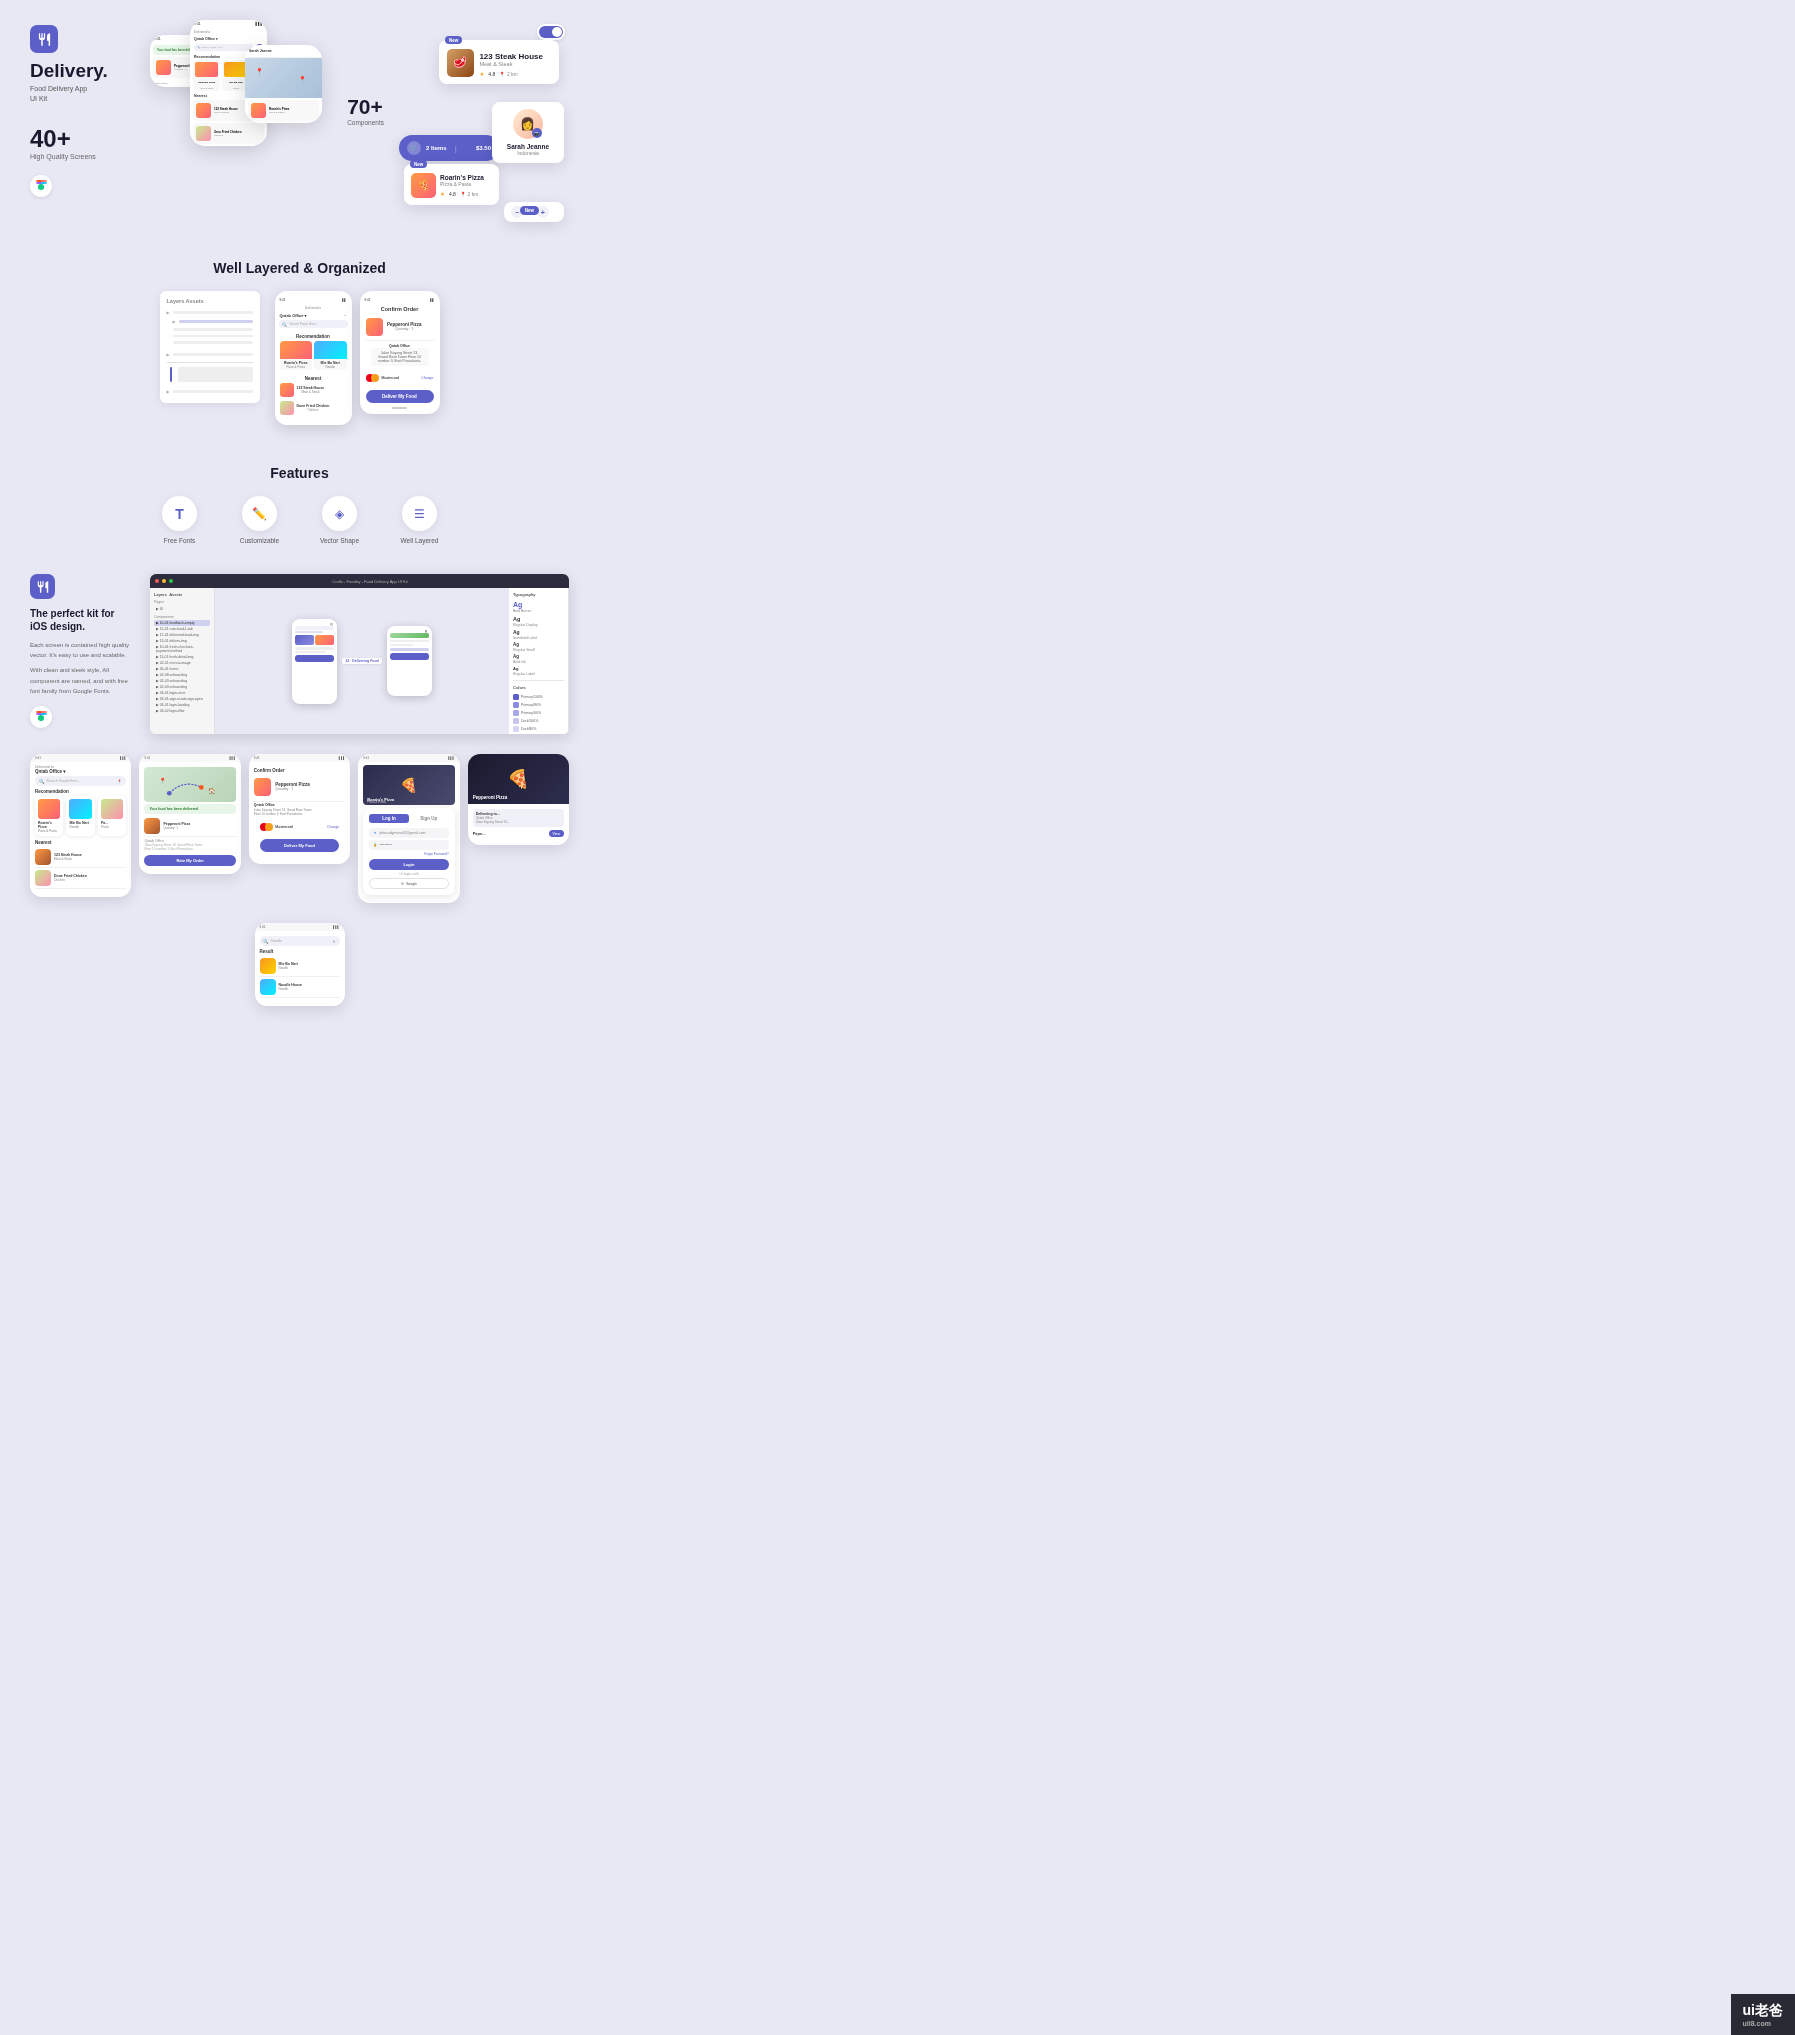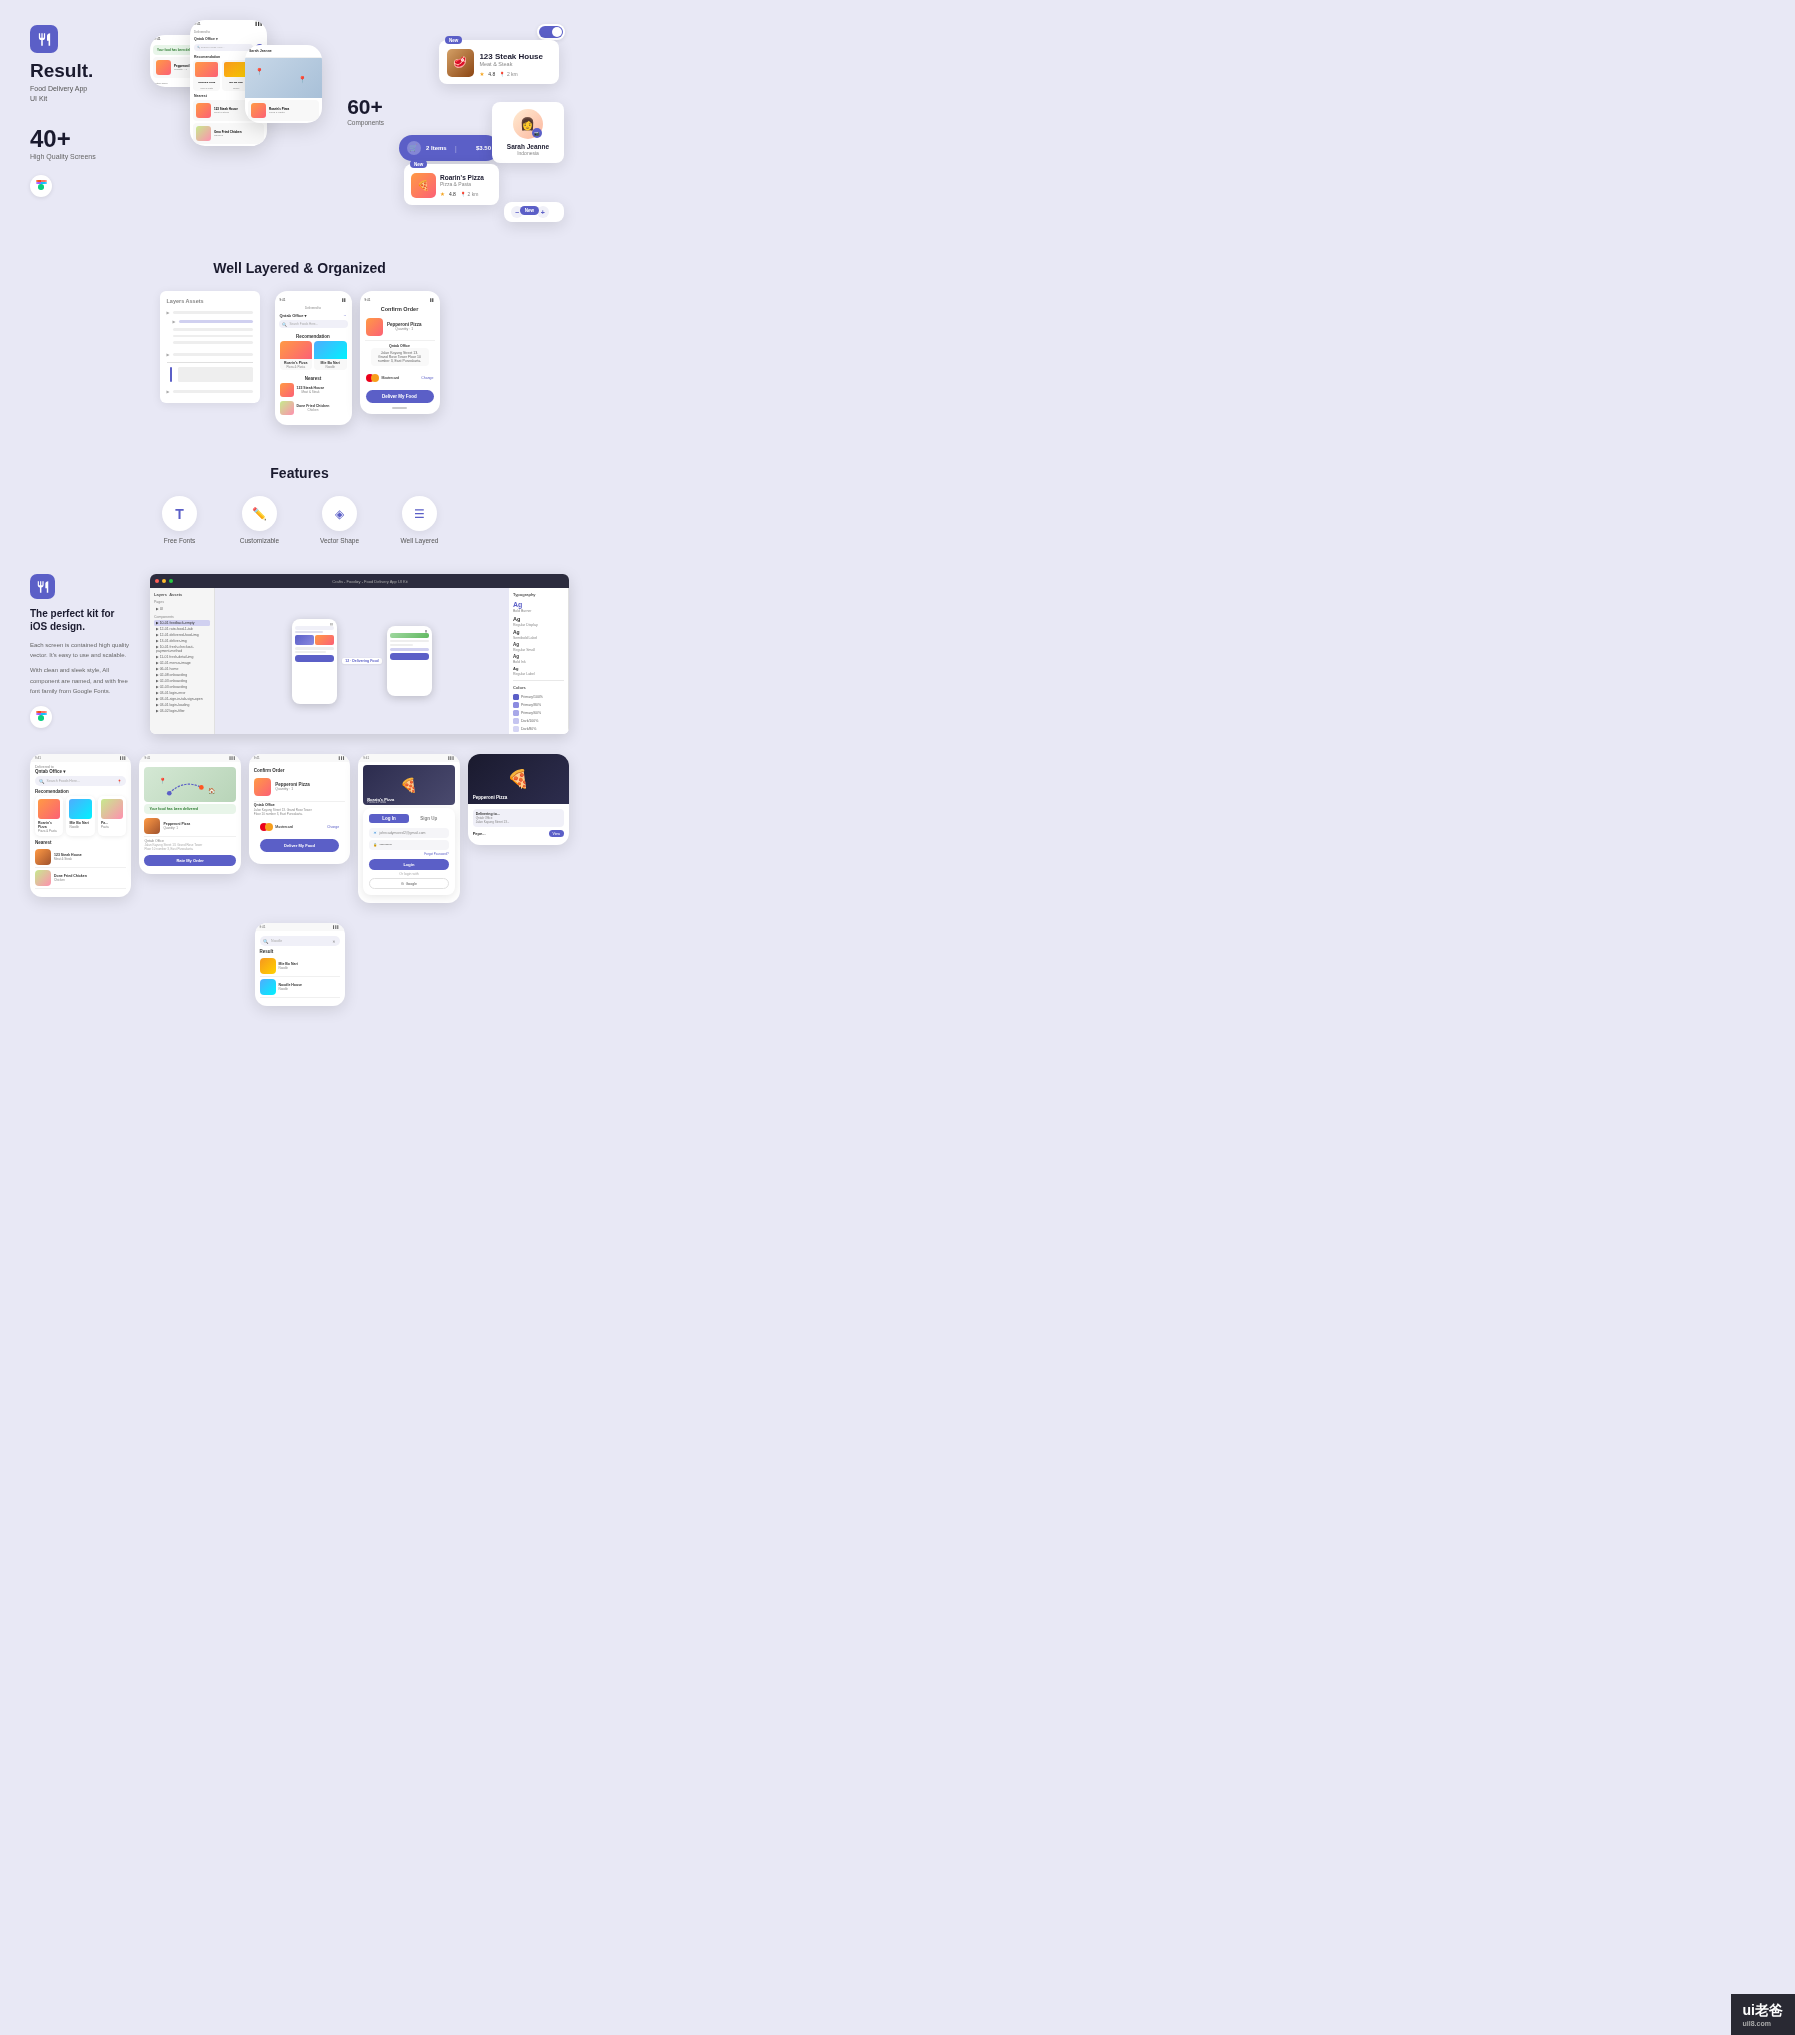--- a/index.html
+++ b/index.html
@@ -712,21 +712,21 @@
 </head>
 <body>
 
 <div class="hero">
   <div class="hero-left">
     <div class="brand-icon">
       <svg viewBox="0 0 24 24">
           <path d="M11 9H9V2H7v7H5V2H3v7c0 2.12 1.66 3.84 3.75 3.97V22h2.5v-9.03C11.34 12.84 13 11.12 13 9V2h-2v7zm5-3v8h2.5v8H21V2c-2.76 0-5 2.24-5 4z"></path>
         </svg>
     </div>
-    <div class="brand-name">Result.</div>
+    <div class="brand-name">Delivery.</div>
     <div class="brand-sub">
       <span>Food Delivery App</span><br><span>UI Kit</span>
     </div>
     <div class="stats-block">
       <div class="stats-number">40+</div>
       <div class="stats-label">High Quality Screens</div>
     </div>
     <div class="figma-badge">
       <div class="figma-logo">
         <div class="figma-cell f-red" style="border-radius:50% 0 0 50%;"></div>
@@ -808,21 +808,21 @@
       <div class="restaurant-card-mini" style="margin-top:2px;">
         <div class="restaurant-img-mini pizza"></div>
         <div>
           <div style="font-size:3px;font-weight:700;">Roarin's Pizza</div>
           <div style="font-size:2.5px;color:#888;">Pizza &amp; Pasta</div>
         </div>
       </div>
     </div>
 
     <div style="position:absolute; right:5px; top:75px;">
-      <div style="font-size:21px; font-weight:800; color:#1a1a2e;">60+</div>
+      <div style="font-size:21px; font-weight:800; color:#1a1a2e;">70+</div>
       <div style="font-size:6.5px; color:#666;">Components</div>
     </div>
   </div>
 
   <div class="hero-right">
 
     <div style="position:absolute; top:4px; right:4px; background:white; border-radius:10px; padding:2px; box-shadow:0 1px 4px rgba(0,0,0,0.1);">
       <div style="width:24px;height:12px;background:#5b5fc7;border-radius:6px;position:relative;">
         <div style="width:10px;height:10px;background:white;border-radius:50%;position:absolute;right:1px;top:1px;"></div>
       </div>

